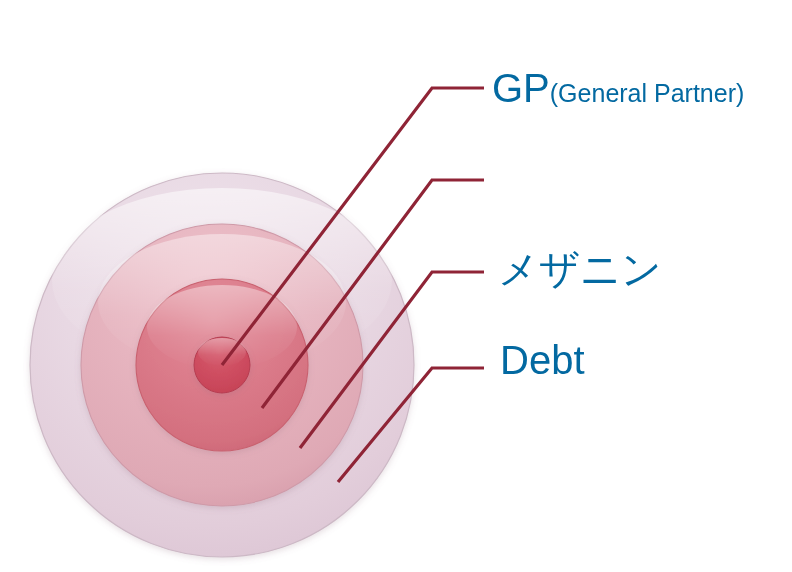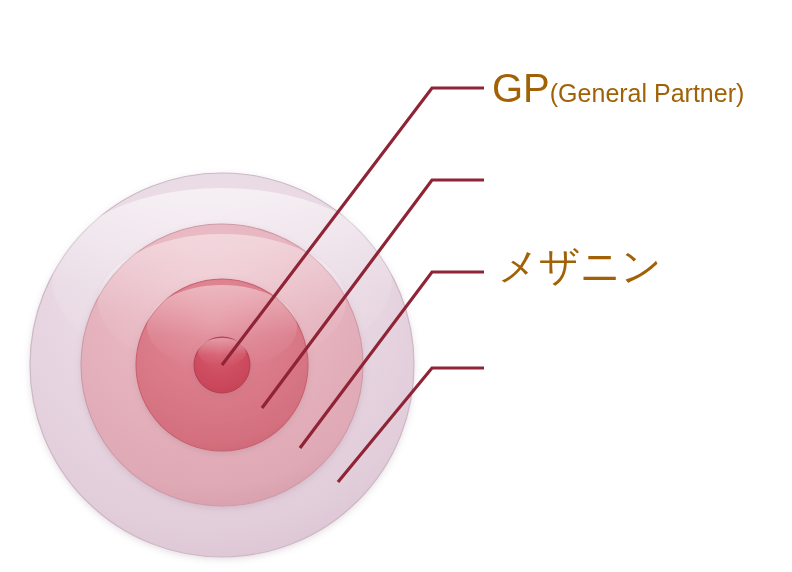--- a/index.html
+++ b/index.html
@@ -29,34 +29,34 @@
     position: absolute;
     left: 0;
     top: 0;
     width: 792px;
     height: 572px;
     pointer-events: none;
   }
   .callout-label {
     position: absolute;
     white-space: nowrap;
-    color: #a16207;
+    color: #0369a1;
     line-height: 1;
     pointer-events: auto;
   }
   .lbl-main {
     font-size: 40px;
     letter-spacing: 0px;
   }
   .lbl-sub {
     font-size: 25px;
   }
   .lbl-jp {
     font-size: 40px;
-    font-family: Liberation Mono, monospace;
+    font-family: Liberation Serif, serif;
   }
   #lbl-gp  { left: 492px; top: 68px; }
   #lbl-lp  { left: 492px; top: 160px; }
   #lbl-mz  { left: 498px; top: 250px; }
   #lbl-dbt { left: 500px; top: 340px; }
   .gap-sm { display: inline-block; width: 10px; }
 </style>
 </head>
 <body>
 
@@ -135,15 +135,18 @@
 
     <div class="callout-label" id="lbl-gp">
       <span class="lbl-main">GP</span><span class="lbl-sub">(General Partner)</span>
     </div>
 
 
     <div class="callout-label" id="lbl-mz">
       <span class="lbl-jp">メザニン</span>
     </div>
 
+    <div class="callout-label" id="lbl-dbt">
+      <span class="lbl-main">Debt</span>
+    </div>
 
   </div>
 </div>
 
 </body></html>

